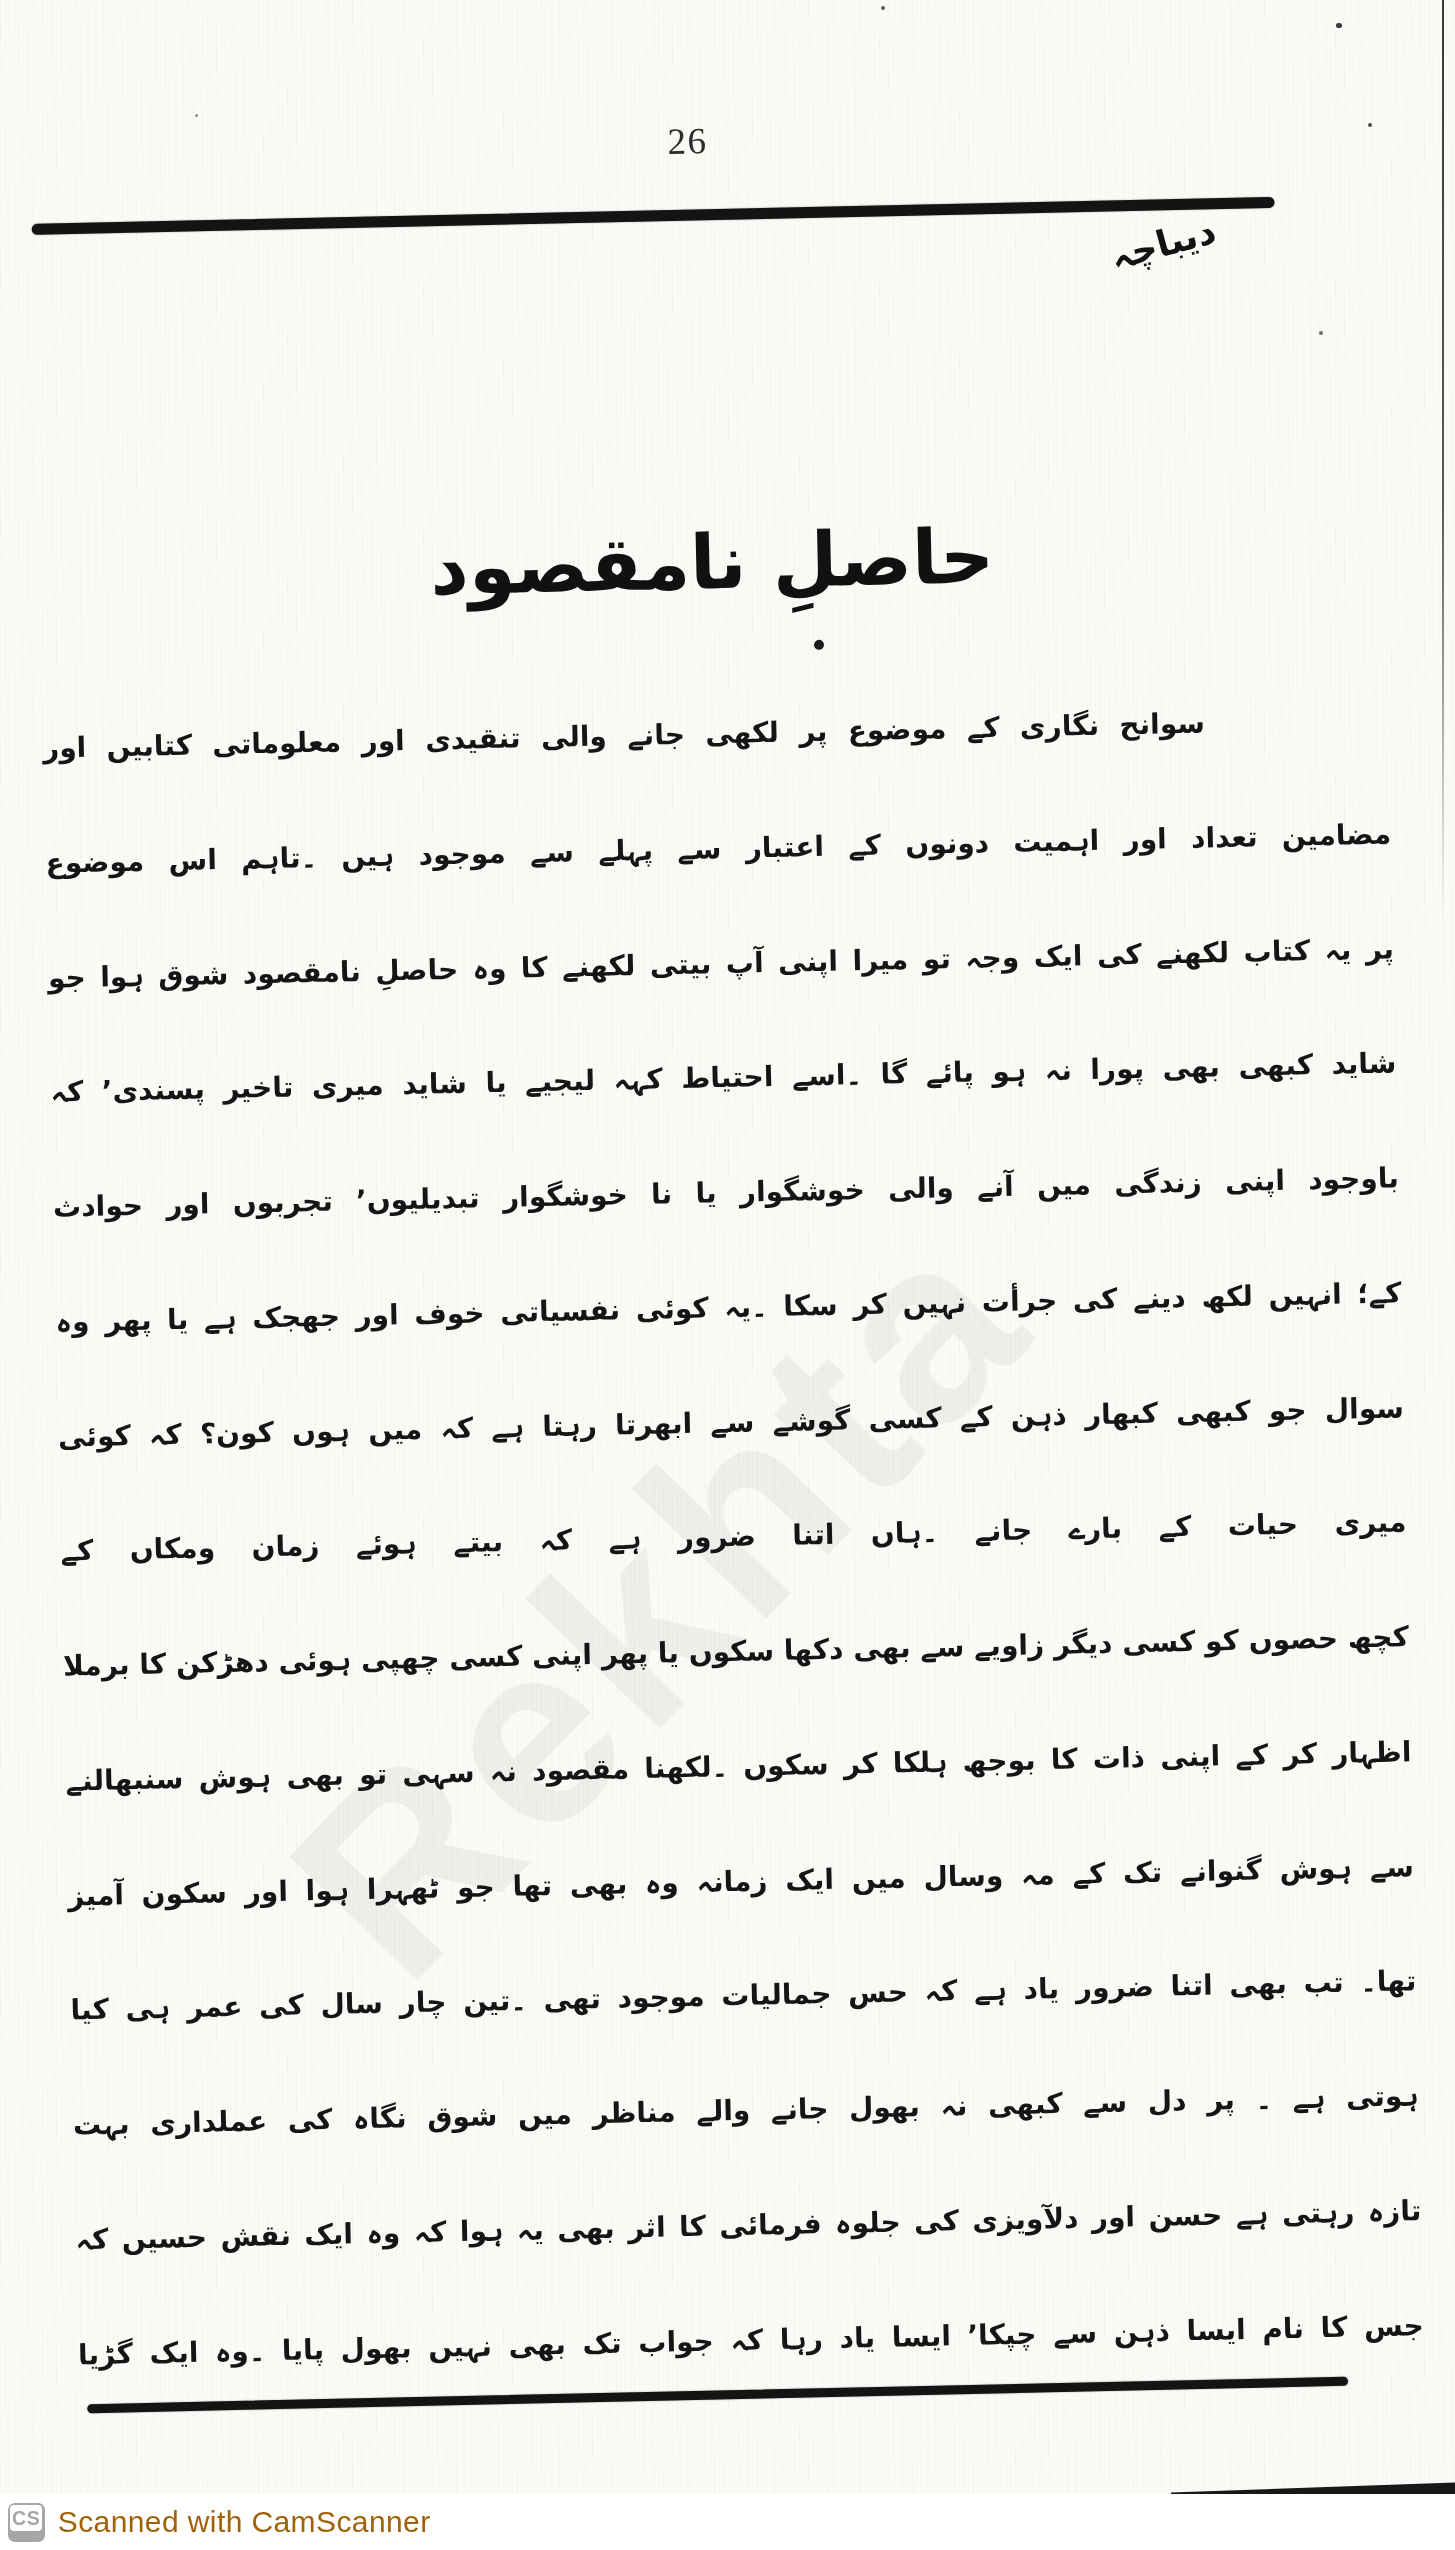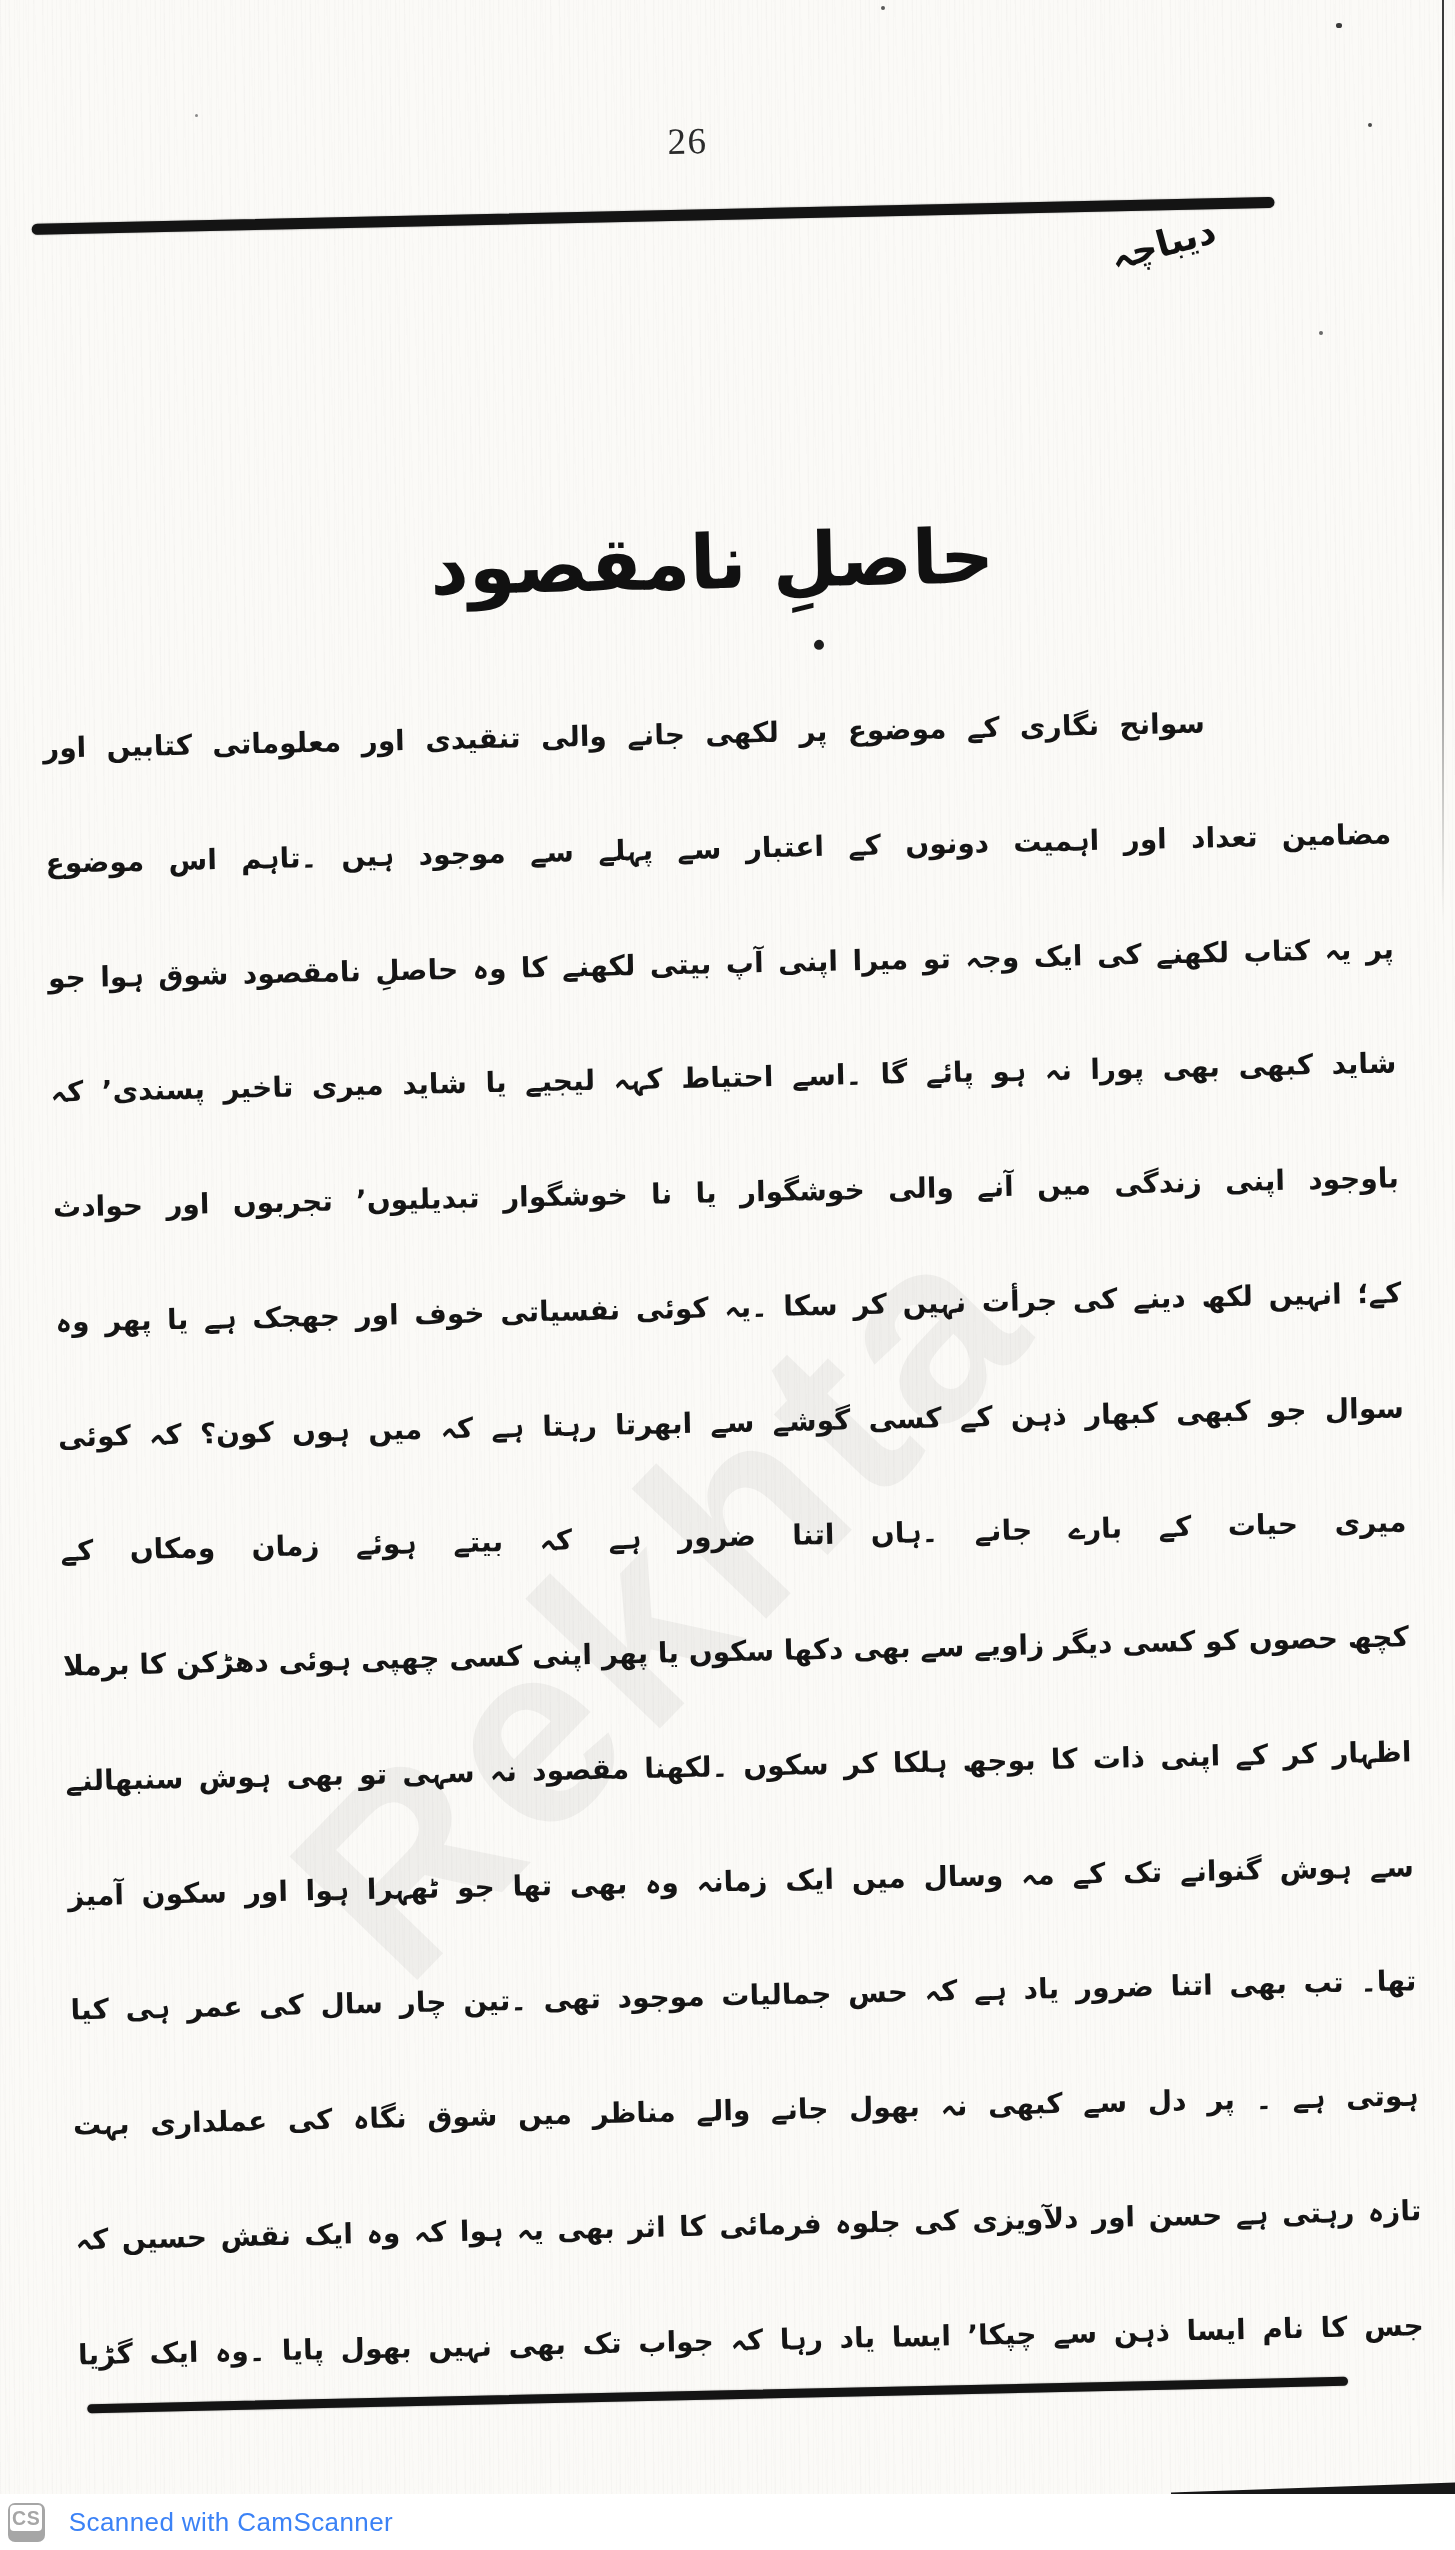--- a/index.html
+++ b/index.html
@@ -86,37 +86,37 @@
   #corner-shadow{
     position:absolute;left:1171px;top:2481px;width:284px;height:14px;
     background:#181818;
     clip-path:polygon(0 82%,100% 10%,100% 100%,0 100%);
   }
   .speck{position:absolute;border-radius:50%;}
   
   #footer{
     position:absolute;left:0;top:2494px;width:1455px;height:56px;
     background:#ffffff;
-    display:flex;align-items:center;gap:24px;
+    display:flex;align-items:center;gap:13px;
     padding-left:7.8px;box-sizing:border-box;
   }
   .cs-logo{
     position:relative;width:37px;height:39px;
     background:#a6a6a6;border-radius:7px;flex:0 0 auto;
   }
   .cs-logo-inner{
     position:absolute;left:2.7px;right:2.7px;top:2.7px;height:26px;
     background:#ffffff;border-radius:3.9px;
     display:flex;align-items:center;justify-content:center;
     font-family:"Liberation Sans",sans-serif;
     font-size:19.5px;font-weight:bold;color:#a6a6a6;letter-spacing:0.8px;
   }
   .scan-note{
     font-family:"Liberation Sans",sans-serif;
-    font-size:26px;color:#3b82f6;letter-spacing:0.4px;
+    font-size:30px;color:#a16207;letter-spacing:0.4px;
   }
 </style>
 </head>
 <body>
 
 <div id="page">
 
   <div id="scan">
 
     <div class="watermark">Rekhta</div>

